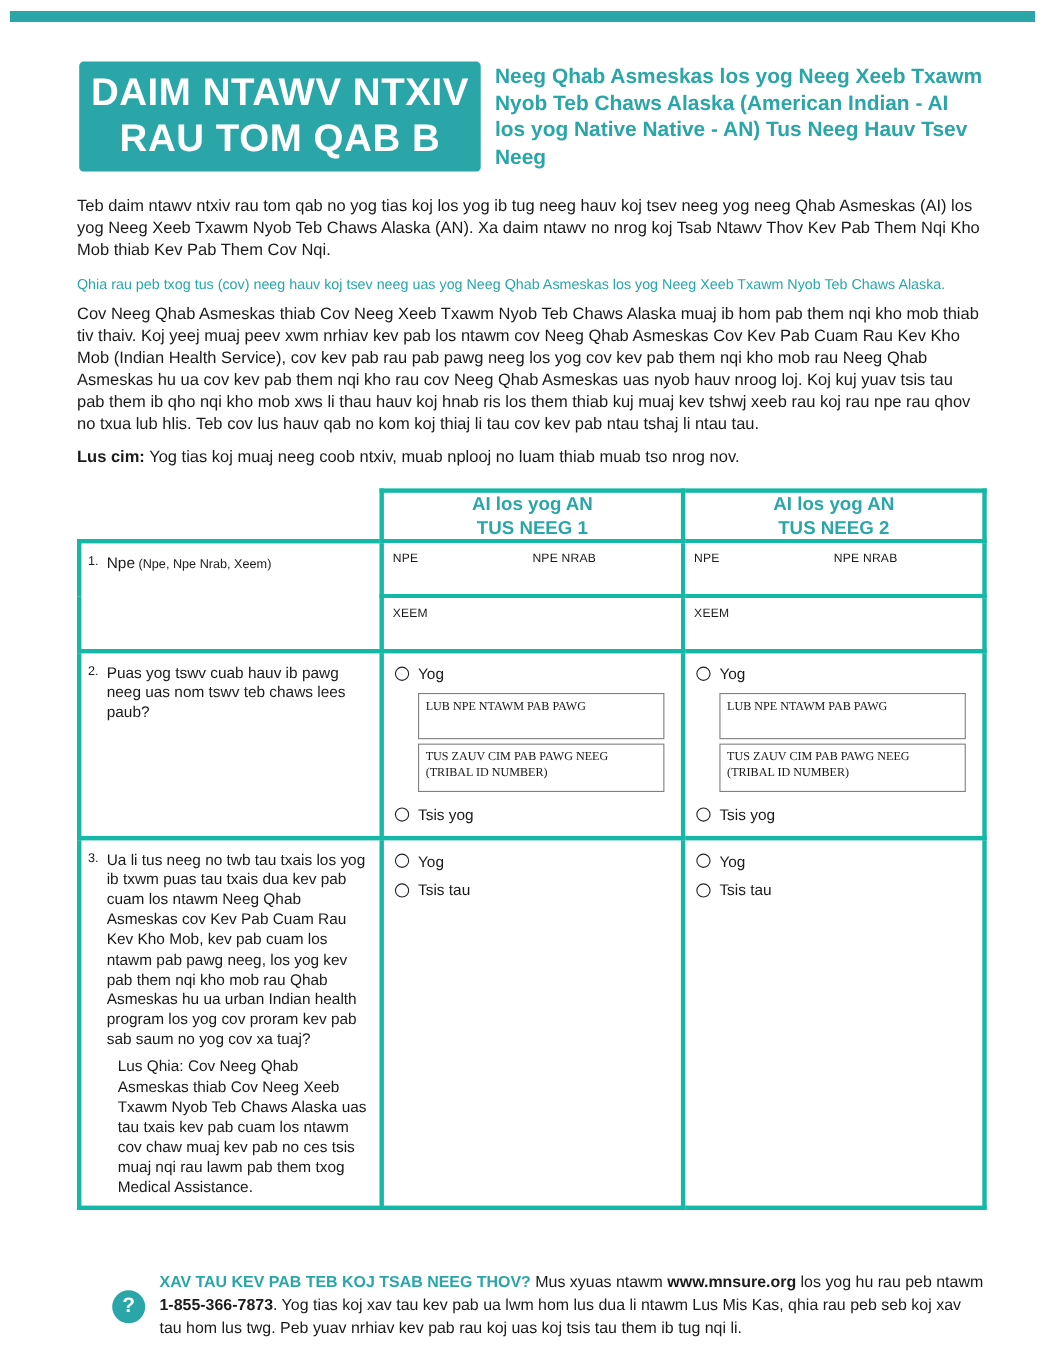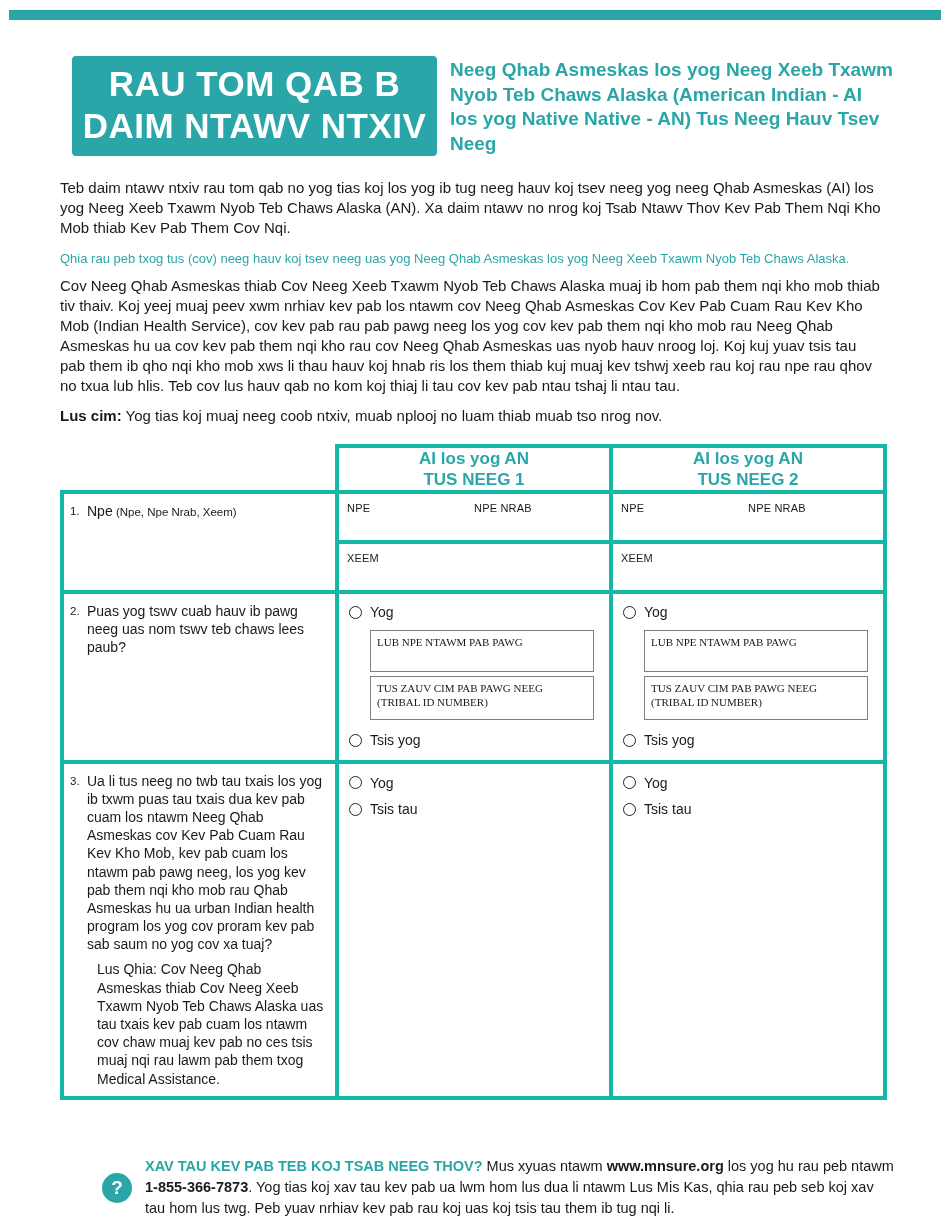--- a/index.html
+++ b/index.html
@@ -16,21 +16,21 @@
     width:365px; min-height:92px; background:#2aa6a9; color:#fff;
     text-align:center; font-weight:bold; font-size:35px; line-height:1.2;
     padding:7px 8px 9px; border-radius:4px; letter-spacing:0.5px;
   }
   .title-box span { display:block; }
   .subtitle {
     margin-left:13px; flex:1; color:#2aa6a9; font-weight:bold;
     font-size:19px; line-height:1.3; padding-top:2px;
   }
 
-  .content { position:absolute; top:178px; left:60px; width:823px; font-size:15px; line-height:1.34; }
+  .content { position:absolute; top:178px; left:70px; width:823px; font-size:15px; line-height:1.34; }
   .section-heading { color:#2aa6a9; font-weight:normal; font-size:13px; line-height:1.28; margin-top:13px; }
   .section-paragraph { margin-top:8px; }
   .copy-note { margin-top:10px; }
   .copy-note b { font-weight:bold; }
 
   table { border-collapse:collapse; margin-top:17px; width:823px; table-layout:fixed; }
   td, th { border:4px solid #14b8a6; vertical-align:top; background:#fff; }
   td.spacer { border:none; }
   th.col-header {
     height:46px; color:#2aa6a9; font-size:17px; font-weight:bold;
@@ -78,22 +78,22 @@
   .teal-bold { color:#2aa6a9; font-weight:bold; }
   .footer-text b { font-weight:bold; }
 </style>
 </head>
 <body>
 
 <div class="top-bar"></div>
 
 <div class="header">
   <div class="title-box">
+    <span>DAIM NTAWV NTXIV</span>
     <span>RAU TOM QAB B</span>
-    <span>DAIM NTAWV NTXIV</span>
   </div>
   <div class="subtitle">Neeg Qhab Asmeskas los yog Neeg Xeeb Txawm Nyob Teb Chaws Alaska (American Indian - AI los yog Native Native - AN) Tus Neeg Hauv Tsev Neeg</div>
 </div>
 
 <div class="content">
   <p>Teb daim ntawv ntxiv rau tom qab no yog tias koj los yog ib tug neeg hauv koj tsev neeg yog neeg Qhab Asmeskas (AI) los yog Neeg Xeeb Txawm Nyob Teb Chaws Alaska (AN). Xa daim ntawv no nrog koj Tsab Ntawv Thov Kev Pab Them Nqi Kho Mob thiab Kev Pab Them Cov Nqi.</p>
 
   <div class="section-heading">Qhia rau peb txog tus (cov) neeg hauv koj tsev neeg uas yog Neeg Qhab Asmeskas los yog Neeg Xeeb Txawm Nyob Teb Chaws Alaska.</div>
 
   <p class="section-paragraph">Cov Neeg Qhab Asmeskas thiab Cov Neeg Xeeb Txawm Nyob Teb Chaws Alaska muaj ib hom pab them nqi kho mob thiab tiv thaiv. Koj yeej muaj peev xwm nrhiav kev pab los ntawm cov Neeg Qhab Asmeskas Cov Kev Pab Cuam Rau Kev Kho Mob (Indian Health Service), cov kev pab rau pab pawg neeg los yog cov kev pab them nqi kho mob rau Neeg Qhab Asmeskas hu ua cov kev pab them nqi kho rau cov Neeg Qhab Asmeskas uas nyob hauv nroog loj. Koj kuj yuav tsis tau pab them ib qho nqi kho mob xws li thau hauv koj hnab ris los them thiab kuj muaj kev tshwj xeeb rau koj rau npe rau qhov no txua lub hlis. Teb cov lus hauv qab no kom koj thiaj li tau cov kev pab ntau tshaj li ntau tau.</p>

